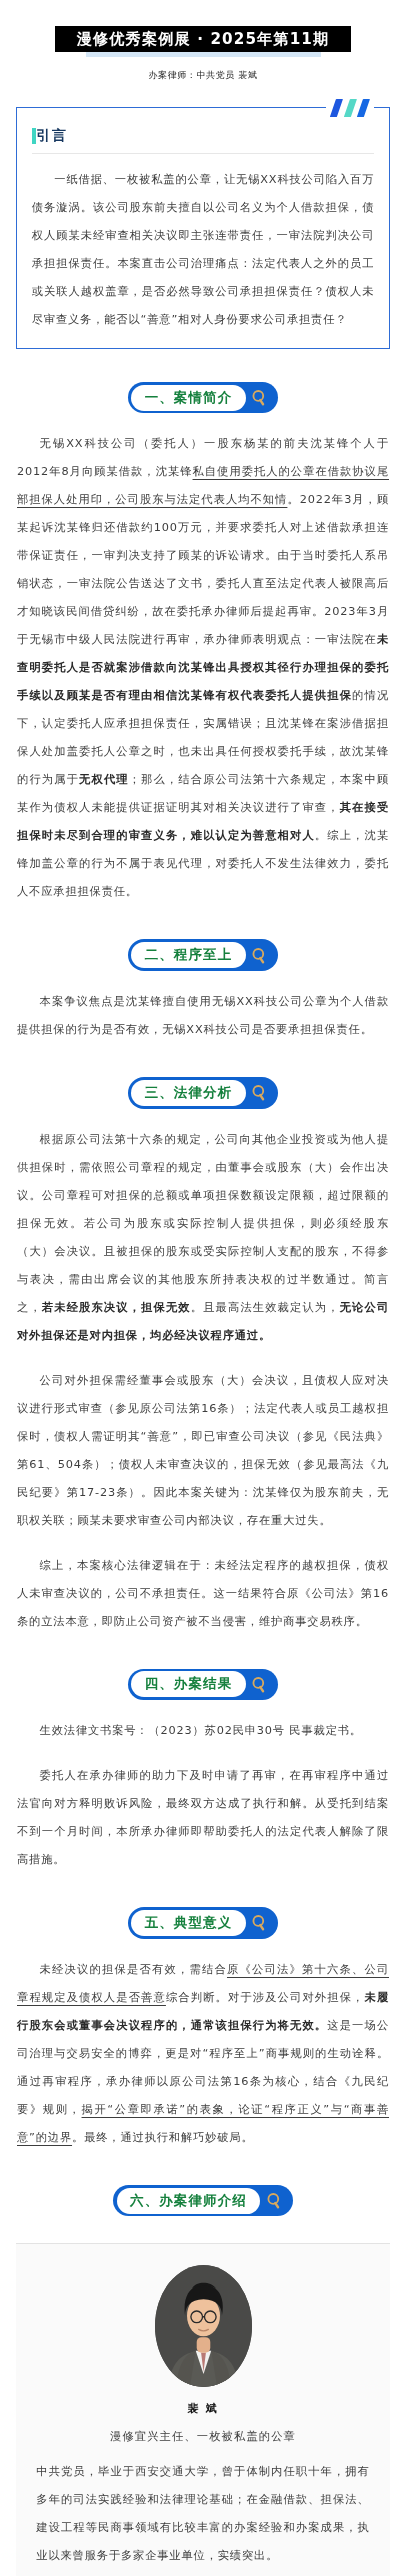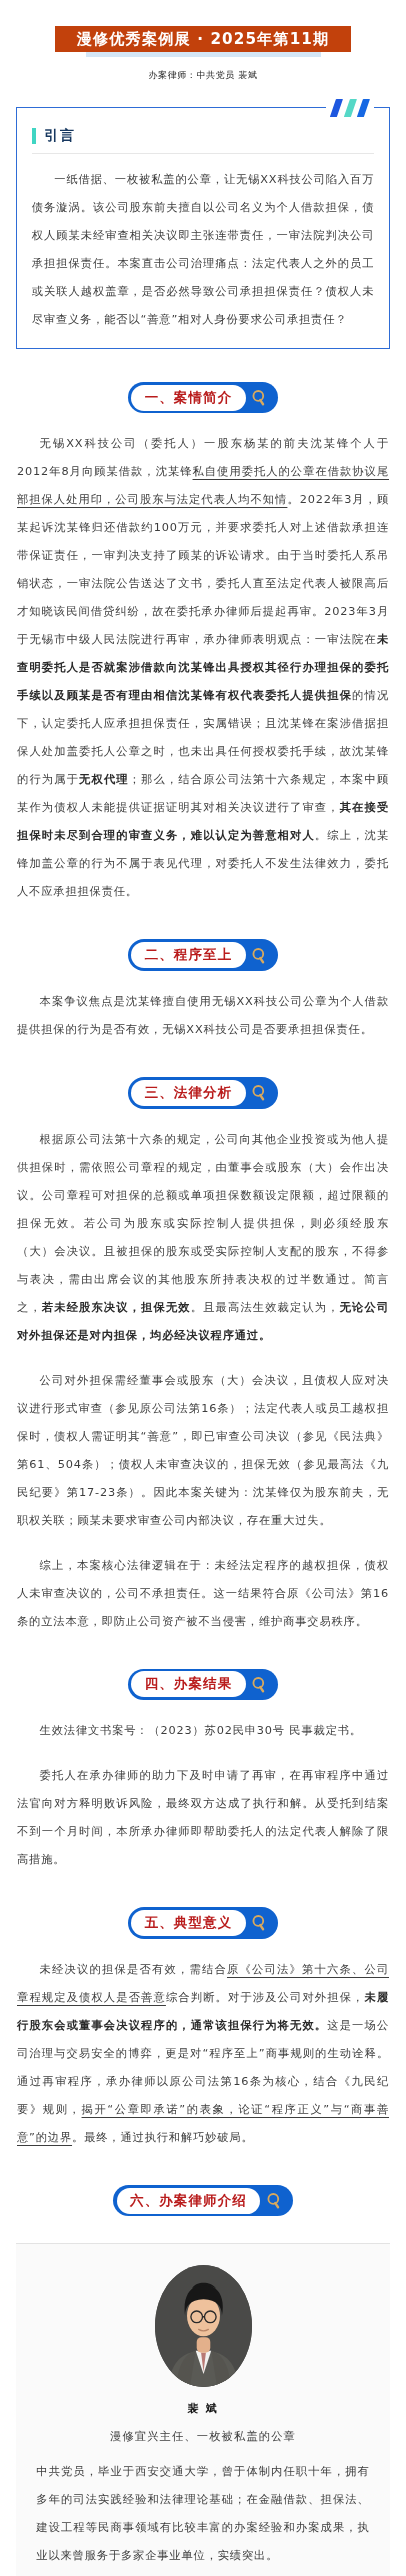--- a/index.html
+++ b/index.html
@@ -8,21 +8,21 @@
     background:#ffffff;
     font-family:"DejaVu Sans","Liberation Sans",sans-serif;
     color:#3d3d3d;
     -webkit-font-smoothing:antialiased;
   }
   .page{width:406px;overflow:hidden;background:#fff;}
 
   
   .banner-wrap{display:flex;flex-direction:column;align-items:center;margin-top:26px;}
   .banner{
-    background:#c2410c;color:#ffffff;font-weight:bold;font-size:15.2px;
+    background:#000000;color:#ffffff;font-weight:bold;font-size:15.2px;
     padding:4px 21.4px;letter-spacing:1.1px;line-height:1.2;
   }
   .banner-shadow{background:#d4e6f6;height:5.1px;width:235px;}
 
   
   .main-title{
     text-align:center;font-weight:bold;color:#111;font-size:16.4px;
     line-height:1.6;margin:14.7px 11.3px 0;letter-spacing:1.1px;
   }
   .byline{
@@ -35,21 +35,21 @@
     padding:17px 14.7px 13.5px;
   }
   .slashes{
     position:absolute;top:-9px;right:14.7px;background:#ffffff;
     padding:0 6.8px;display:flex;gap:6.2px;
   }
   .sl{display:block;width:7.3px;height:17.5px;transform:skewX(-19deg);border-radius:0.6px;}
   .sl-b1{background:#1d57df;}
   .sl-teal{background:#55d8c7;}
   .sl-b2{background:#1668e3;}
-  .intro-head{display:flex;align-items:center;gap:8px;margin:2.3px 0 8px;}
+  .intro-head{display:flex;align-items:center;margin:2.3px 0 8px;}
   .teal-bar{width:4.5px;height:15.2px;background:#40d5c3;display:block;}
   .intro-head h2{
     margin:0;font-size:14px;color:#16375f;font-weight:bold;letter-spacing:1.7px;
   }
   .intro-divider{border:none;border-top:0.6px solid #e7e7e7;margin:0 0 3.4px;}
 
   
   .para{
     font-size:11.3px;line-height:28px;letter-spacing:0.8px;color:#3d3d3d;
     text-align:justify;text-indent:2em;margin:12.4px 0 0;
@@ -59,21 +59,21 @@
   .seg-u{text-decoration:underline;text-underline-offset:4px;text-decoration-thickness:0.8px;}
 
   
   .badge-wrap{display:flex;justify-content:center;margin:33px 0 8px;}
   .badge{
     display:inline-flex;align-items:center;background:#0f62cf;
     border-radius:22.6px;padding:2.8px 3.4px;
   }
   .badge-inner{
     background:#ffffff;border-radius:16px;padding:4px 13.5px;
-    font-size:13.5px;font-weight:bold;color:#b91c1c;letter-spacing:1.1px;white-space:nowrap;
+    font-size:13.5px;font-weight:bold;color:#15803d;letter-spacing:1.1px;white-space:nowrap;
   }
   .badge svg{margin:0 5.6px 0 4.5px;display:block;}
 
   
   .lawyer-card{
     margin:27px 16px 0;background:#fafafa;border-top:0.6px solid #e3e3e3;
     padding:20.3px 20.3px 17px;
   }
   .photo-wrap{display:flex;justify-content:center;}
   .photo{

